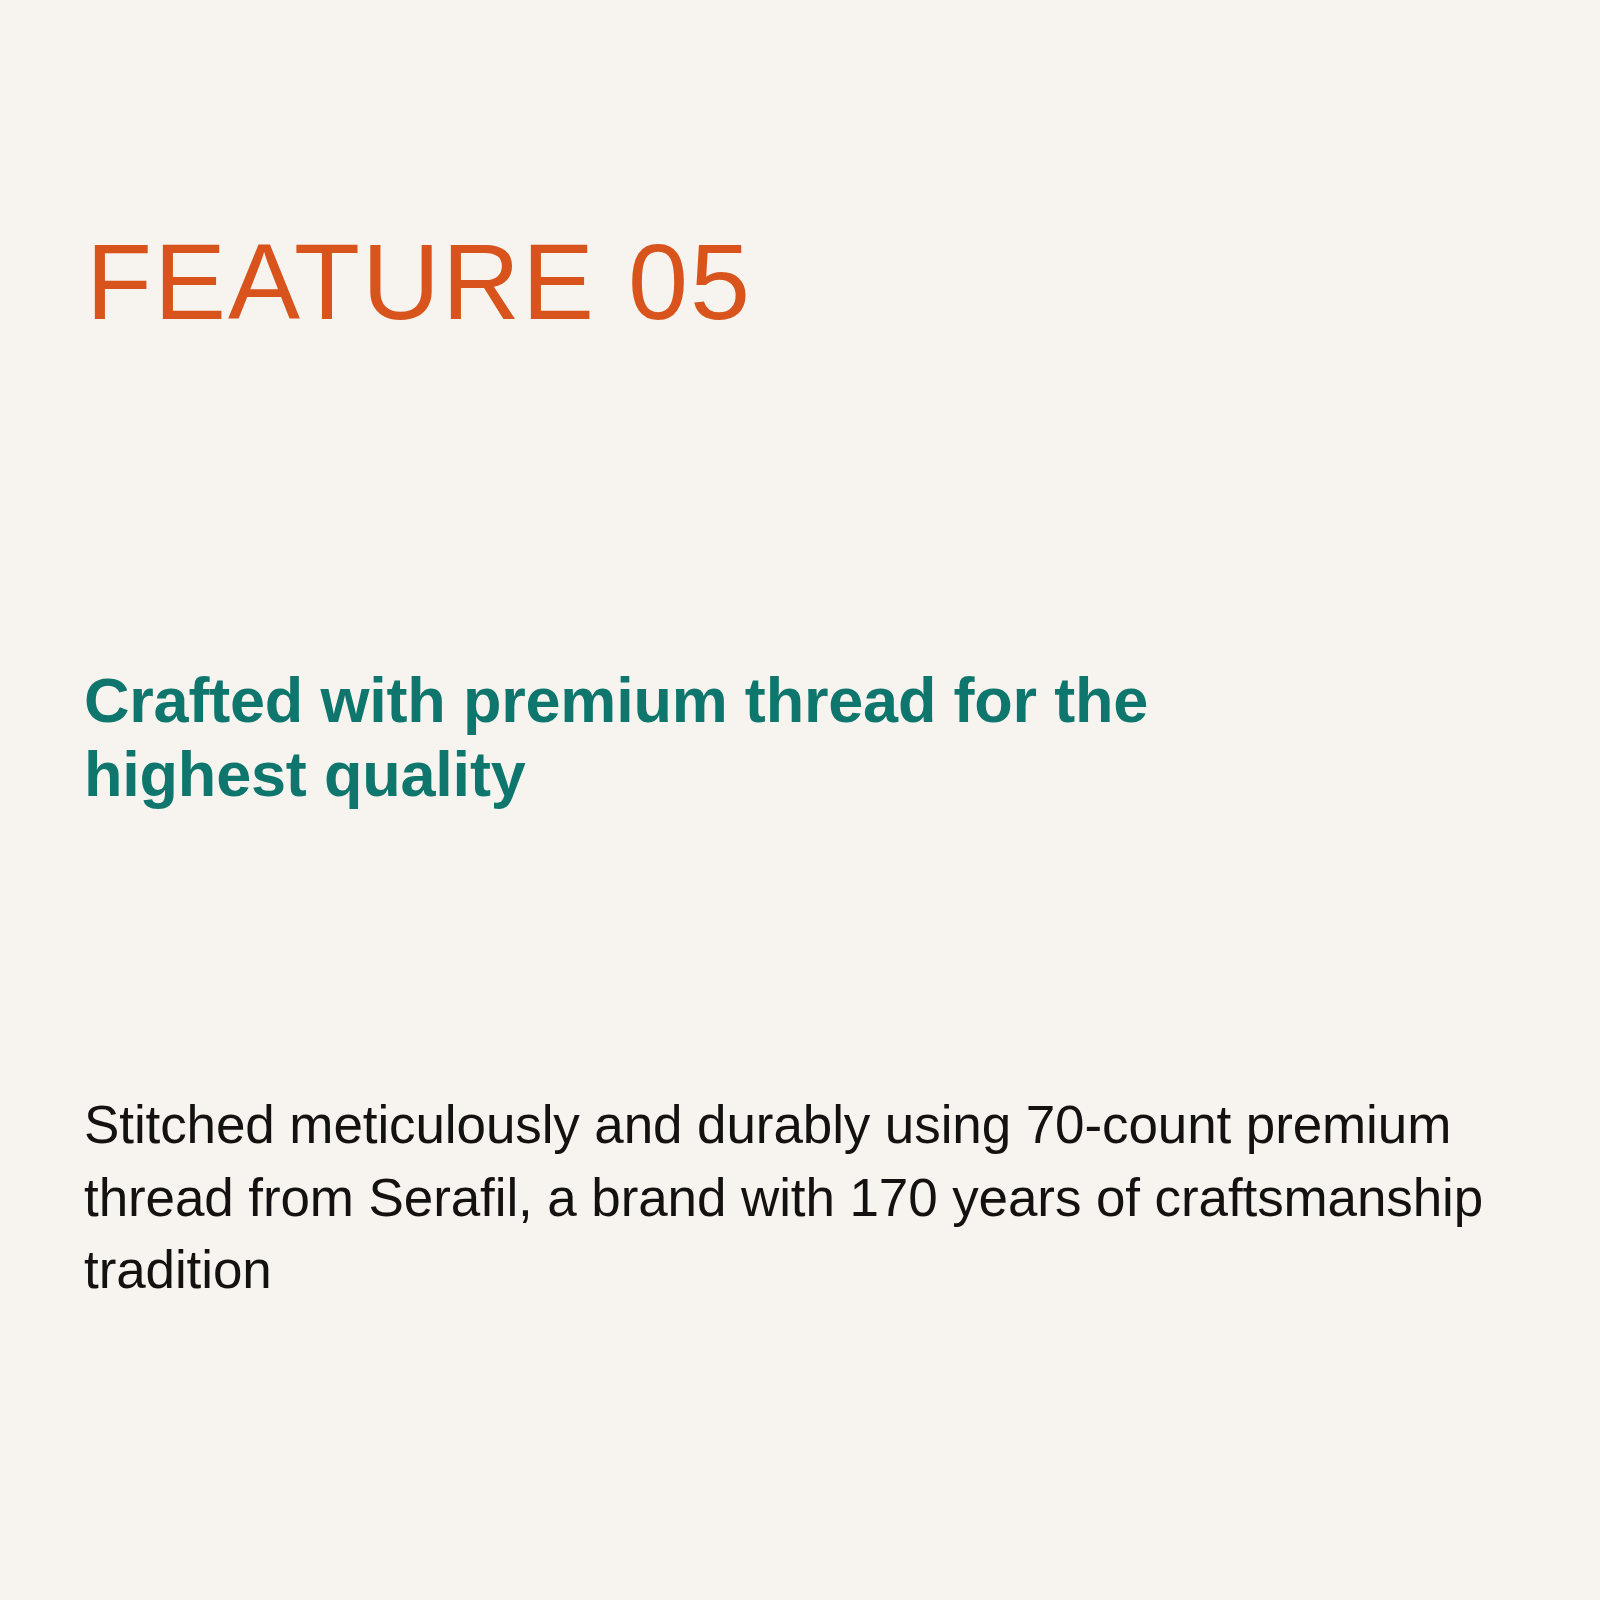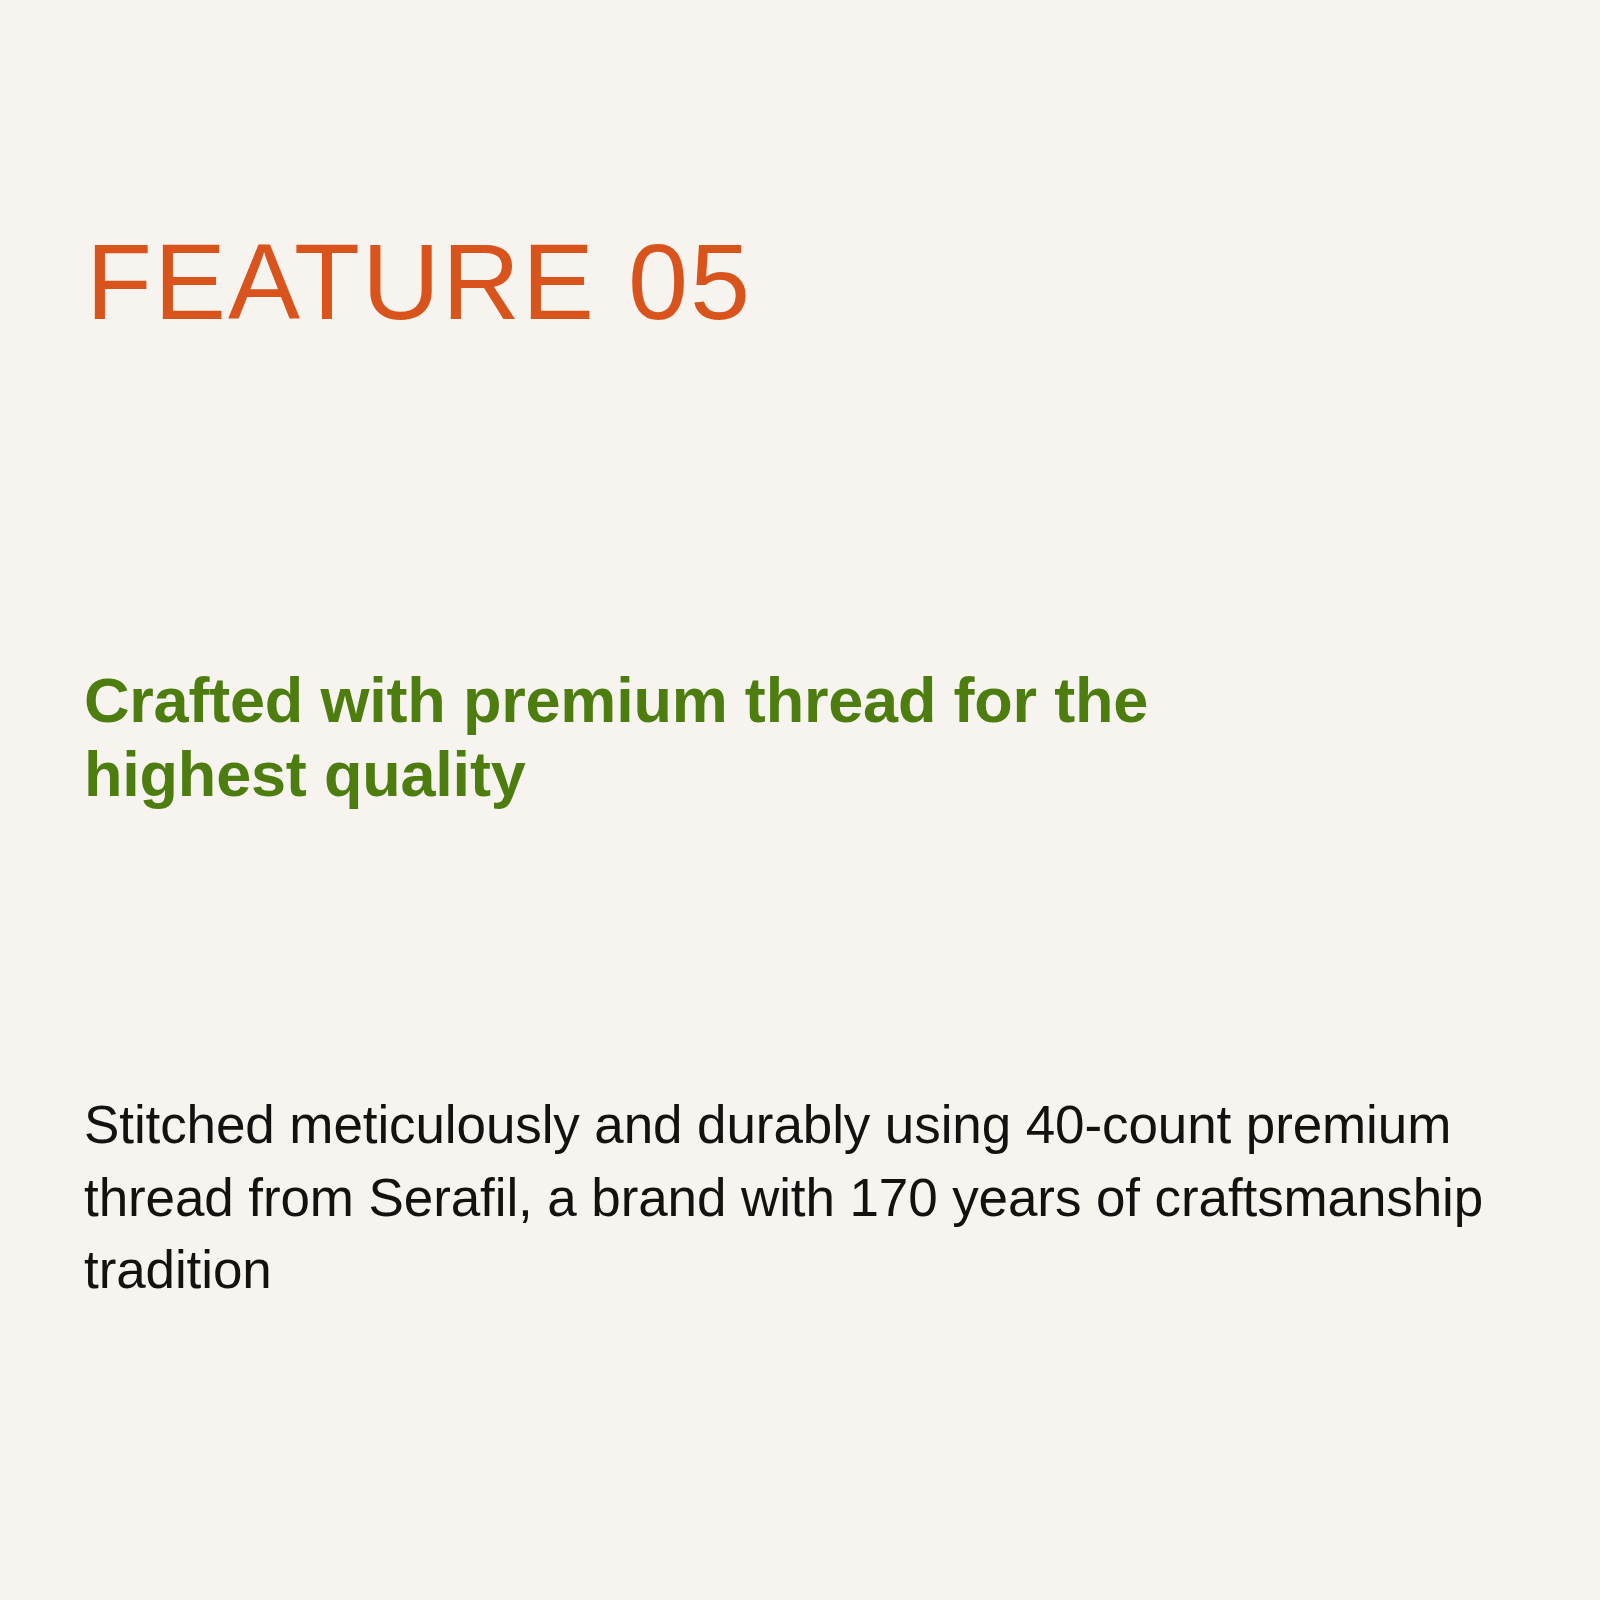--- a/index.html
+++ b/index.html
@@ -42,21 +42,21 @@
   .headline {
     position: absolute;
     left: 84px;
     top: 612px;
     width: 1290px;
     font-family: "Liberation Sans", sans-serif;
     font-size: 63px;
     font-weight: 700;
     line-height: 1.17;
     letter-spacing: -0.2px;
-    color: #4d7c0f;
+    color: #0f766e;
     -webkit-font-smoothing: antialiased;
   }
 
   
   .body-copy {
     position: absolute;
     left: 84px;
     top: 1036px;
     width: 1450px;
     font-family: "Liberation Sans", sans-serif;
@@ -70,15 +70,15 @@
 </style>
 </head>
 <body>
 
 <div class="feature-card">
 
   <div class="eyebrow">FEATURE 05</div>
 
   <h2 class="headline">Crafted with premium thread for the highest quality</h2>
 
-  <p class="body-copy">Stitched meticulously and durably using 40-count premium thread from Serafil, a brand with 170 years of craftsmanship tradition</p>
+  <p class="body-copy">Stitched meticulously and durably using 70-count premium thread from Serafil, a brand with 170 years of craftsmanship tradition</p>
 
 </div>
 
 </body></html>

